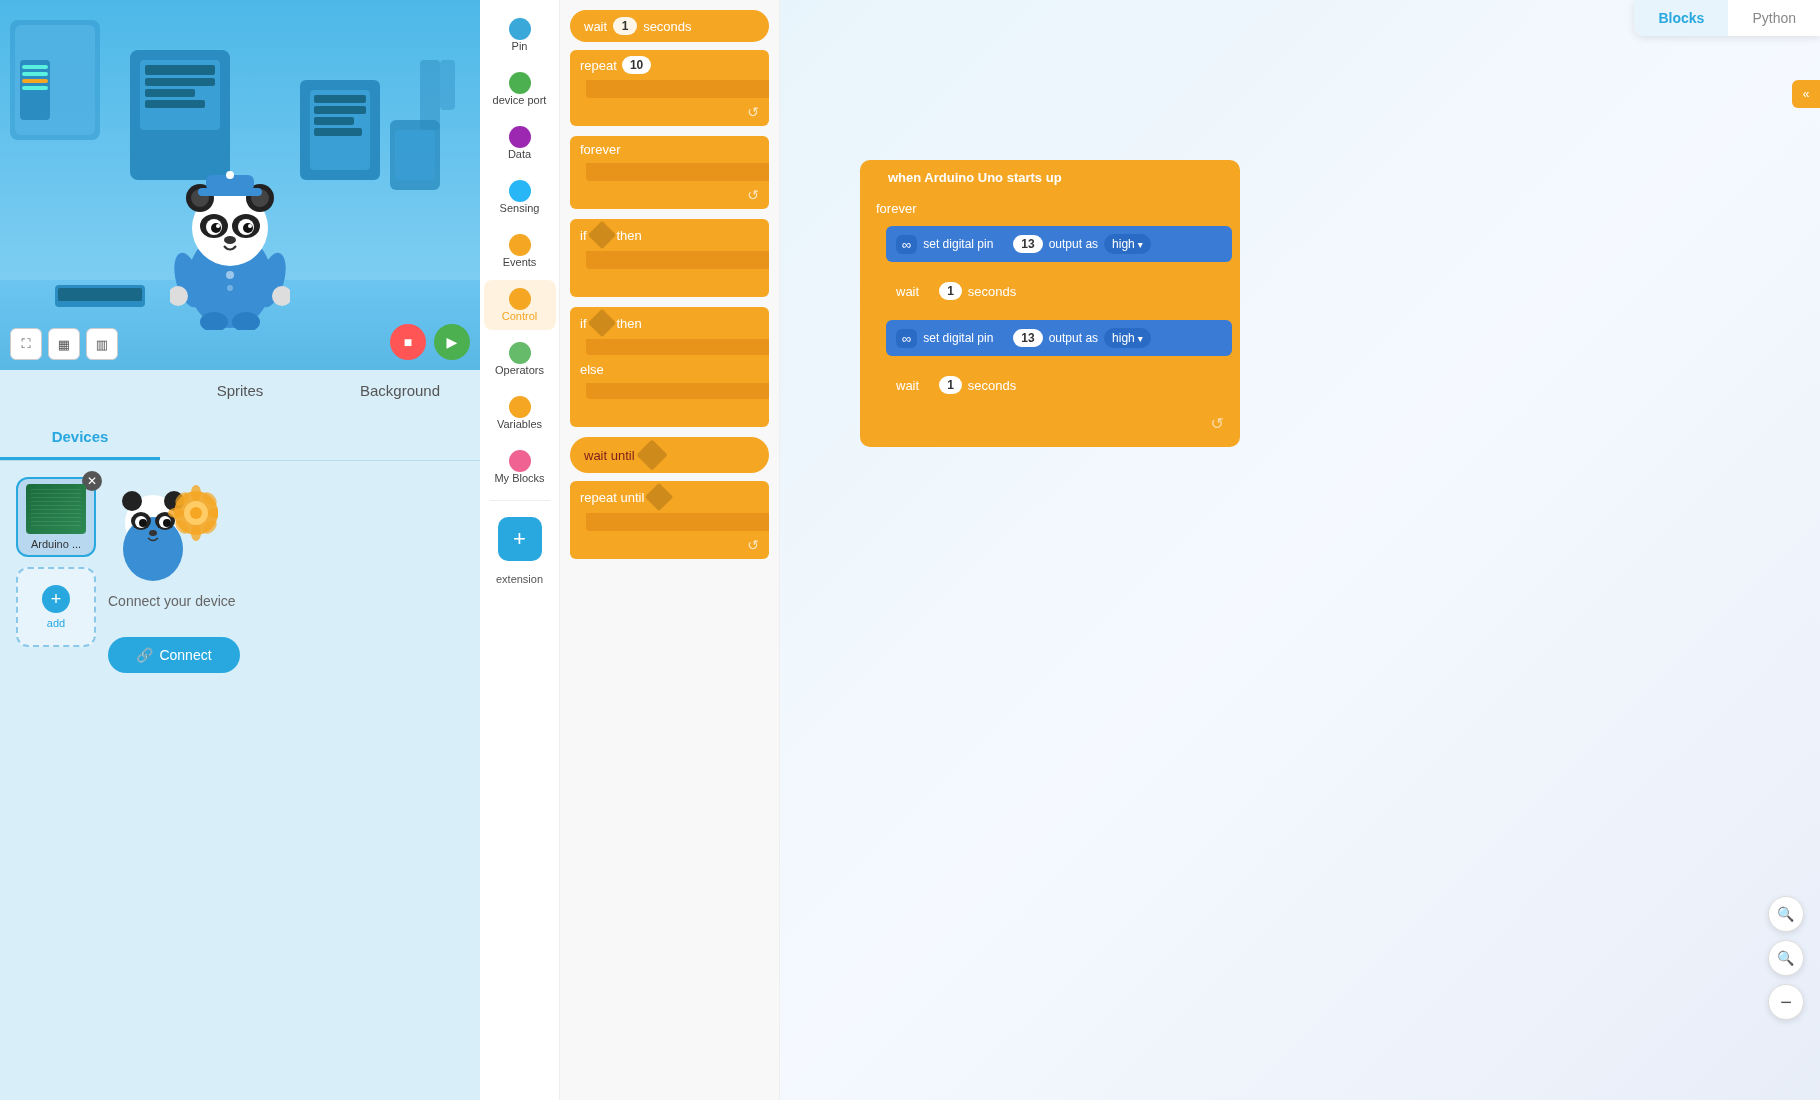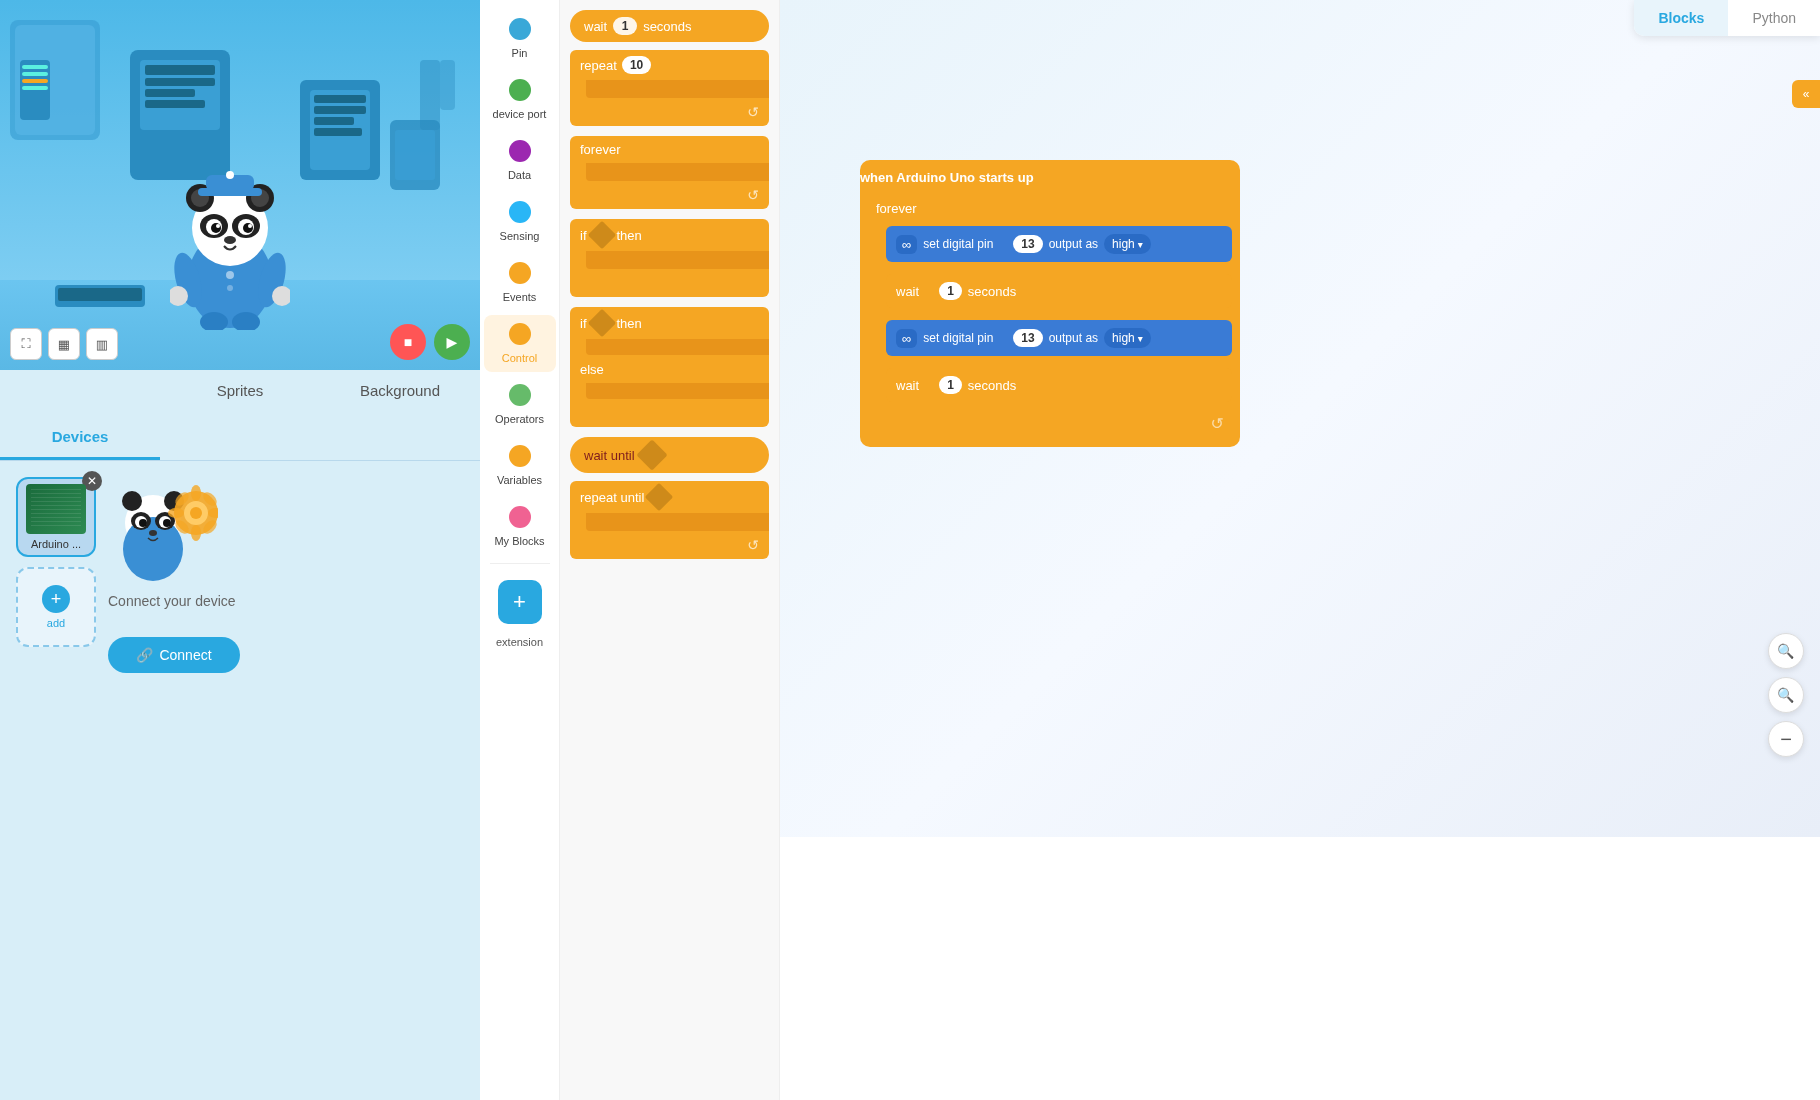--- a/index.html
+++ b/index.html
@@ -200,21 +200,21 @@
       padding: 10px 0;
       gap: 4px;
       border-right: 1px solid #eee;
       flex-shrink: 0;
       overflow-y: auto;
     }
     .category-item {
       display: flex;
       flex-direction: column;
       align-items: center;
-      gap: 7px;
+      gap: 0;
       padding: 8px 4px;
       cursor: pointer;
       border-radius: 8px;
       width: 72px;
     }
     .category-item.active { background: #fff3e0; }
     .cat-dot {
       width: 22px;
       height: 22px;
       border-radius: 50%;
@@ -287,21 +287,21 @@
       margin: 8px auto;
     }
     .extension-label {
       font-size: 11px;
       color: #555;
     }
 
     
     .workspace {
       flex: 1;
-      height: 837px;
+      height: 1100px;
       background: linear-gradient(135deg, #e8f4fb 0%, #f5f9ff 50%, #e8eef8 100%);
       position: relative;
       overflow: hidden;
     }
 
     
     .workspace-tabs {
       position: absolute;
       top: 0;
       right: 0;
@@ -772,21 +772,21 @@
     <div class="ws-tab active">Blocks</div>
     <div class="ws-tab">Python</div>
   </div>
 
   <div class="sidebar-toggle">«</div>
 
   <div class="program-area">
     
     <div style="display:inline-flex;flex-direction:column;">
 
-      <div style="background:#f5a623;border-radius:10px 10px 0 0;padding:10px 0;font-size:13px;color:white;font-weight:600;display:inline-flex;align-items:center;gap:6px;">
+      <div style="background:#f5a623;border-radius:10px 10px 0 0;padding:10px 28px;font-size:13px;color:white;font-weight:600;display:inline-flex;align-items:center;gap:6px;">
         <span>when Arduino Uno starts up</span>
       </div>
 
       <div style="background:#f5a623;border-radius:0 0 10px 10px;padding-bottom:10px;min-width:380px;">
         <div style="padding:6px 16px;font-size:13px;color:white;font-weight:500;">forever</div>
 
         <div style="margin:0 0 4px 18px;display:flex;flex-direction:column;gap:4px;">
 
           <div class="prog-row">
             <span class="infinity-icon">∞</span>

